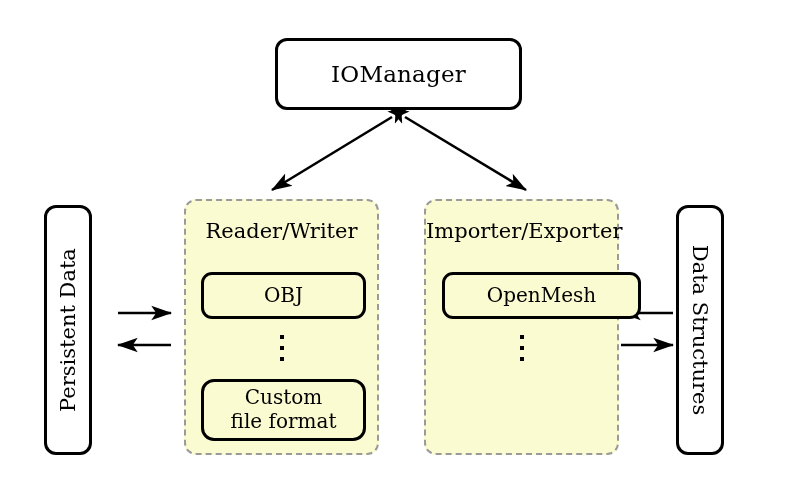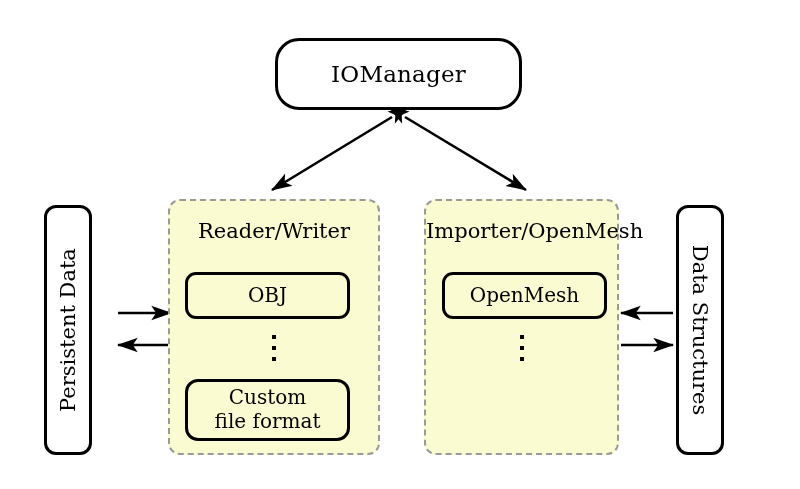--- a/index.html
+++ b/index.html
@@ -35,21 +35,21 @@
     color: #000000;
   }
 
   
   .manager-box {
     left: 275px;
     top: 38px;
     width: 247px;
     height: 72px;
     border: 3px solid #000000;
-    border-radius: 24px;
+    border-radius: 12px;
     background: #ffffff;
     font-size: 23px;
     letter-spacing: 0.2px;
   }
 
   
   .side-box {
     top: 205px;
     width: 48px;
     height: 250px;
@@ -66,21 +66,21 @@
   
   .panel {
     position: absolute;
     top: 199px;
     height: 256px;
     box-sizing: border-box;
     border: 2px dashed #9a9a9a;
     border-radius: 12px;
     background: #fbfbd2;
   }
-  .panel.left  { left: 168px; width: 212px; }
+  .panel.left  { left: 184px; width: 195px; }
   .panel.right { left: 424px; width: 195px; }
 
   .panel-title {
     position: absolute;
     left: 0;
     right: 0;
     top: 18px;
     text-align: center;
     font-size: 21px;
     color: #000000;
@@ -96,21 +96,21 @@
     background: #fbfbd2;
     display: flex;
     align-items: center;
     justify-content: center;
     text-align: center;
     font-size: 20px;
     line-height: 1.18;
     color: #000000;
   }
   .panel.left  .item-box { left: 15px; width: 165px; }
-  .panel.right .item-box { left: 16px; width: 165px; }
+  .panel.right .item-box { left: 16px; width: 199px; }
   .item-top    { top: 71px;  height: 47px; }
   .item-bottom { top: 178px; height: 62px; border-radius: 13px; }
 
   
   .vdots {
     position: absolute;
     left: 0;
     right: 0;
     top: 134px;
     display: flex;
@@ -183,21 +183,21 @@
         <i></i>
         <i></i>
     </div>
 
     <div class="item-box item-bottom">
       <span>Custom<br>file format</span>
     </div>
   </div>
 
   <div class="panel right">
-    <div class="panel-title">Importer/OpenMesh</div>
+    <div class="panel-title">Importer/Exporter</div>
 
     <div class="item-box item-top">
       <span>OpenMesh</span>
     </div>
 
     <div class="vdots">
       <i></i>
         <i></i>
         <i></i>
     </div>

